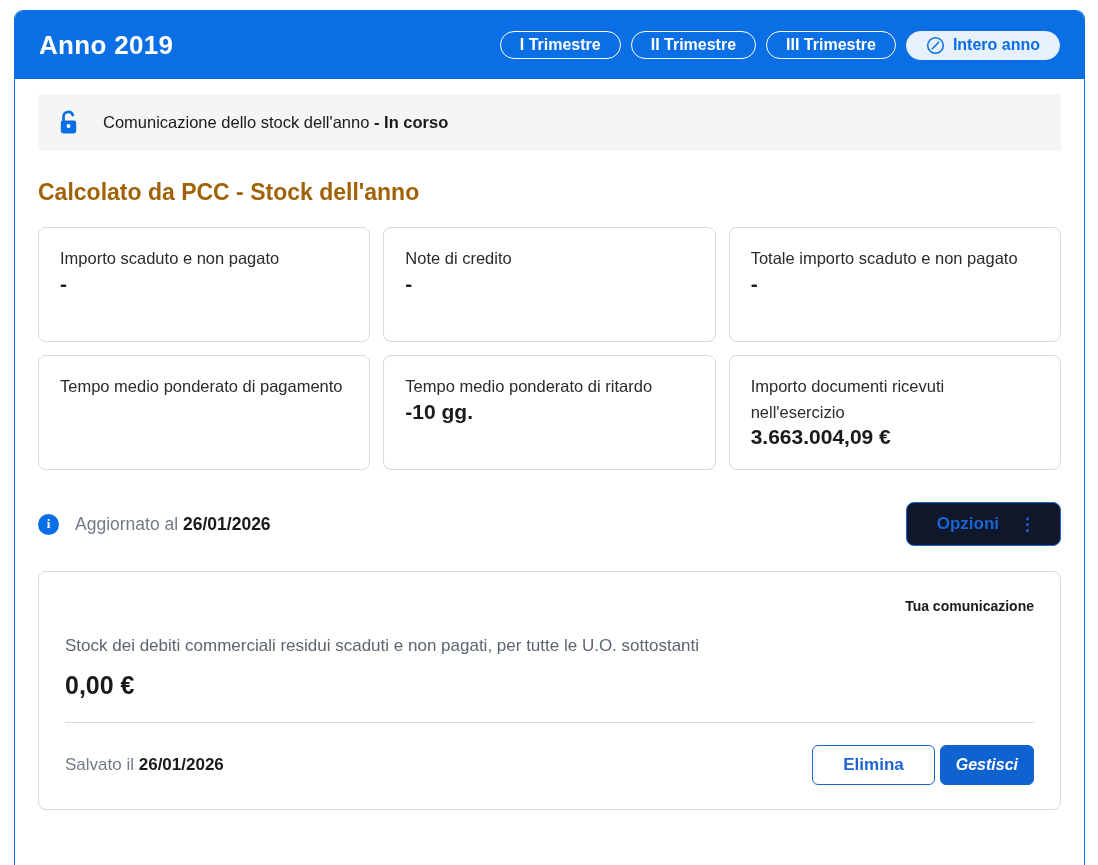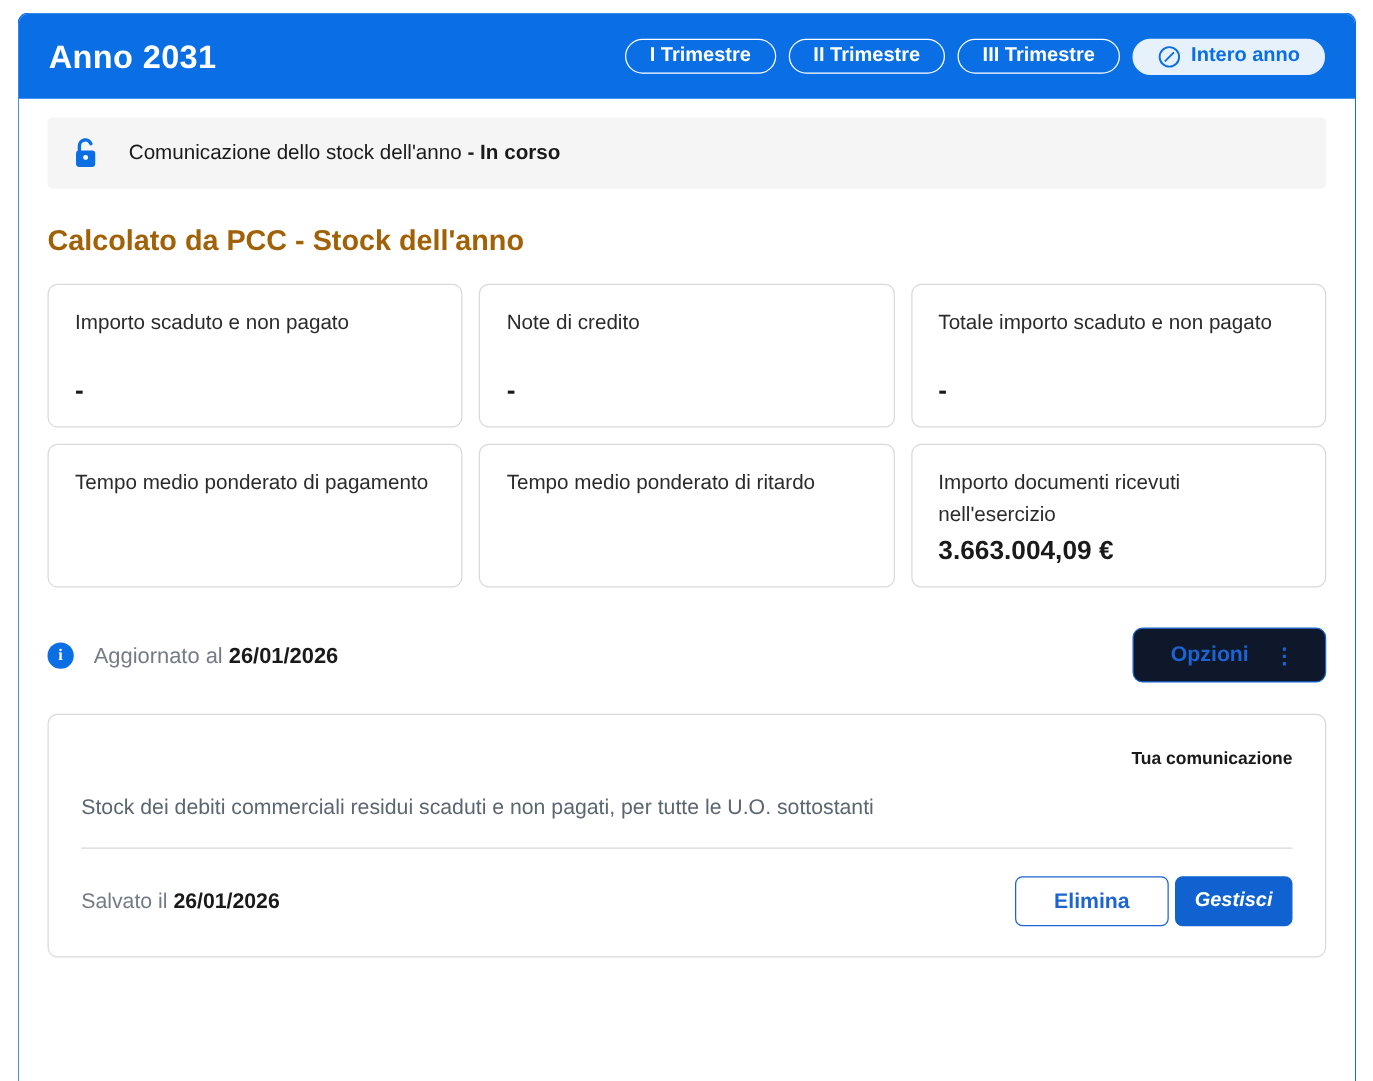--- a/index.html
+++ b/index.html
@@ -78,21 +78,20 @@
     gap: 13px;
   }
   .stat-card {
     background: #ffffff;
     border: 1px solid #d9d9d9;
     border-radius: 8px;
     padding: 18px 21px 16px 21px;
     height: 115px;
     display: flex;
     flex-direction: column;
-    justify-content: space-between;
   }
   .stat-label {
     font-size: 16.5px;
     color: #2b2b2b;
     line-height: 1.55;
   }
   .stat-value {
     font-size: 21px;
     font-weight: bold;
     color: #1a1a1a;
@@ -173,21 +172,21 @@
     font-style: italic;
   }
   svg { display: block; }
 </style>
 </head>
 <body>
 
 <div class="panel">
 
   <div class="topbar">
-    <div class="topbar-title">Anno 2031</div>
+    <div class="topbar-title">Anno 2019</div>
     <div class="pills">
       <button class="pill">
         <span>I Trimestre</span>
       </button>
       <button class="pill">
         <span>II Trimestre</span>
       </button>
       <button class="pill">
         <span>III Trimestre</span>
       </button>
@@ -232,20 +231,21 @@
       </div>
       <div class="stat-card">
         <div class="stat-label">Totale importo scaduto e non pagato</div>
         <div class="stat-value">-</div>
       </div>
       <div class="stat-card">
         <div class="stat-label">Tempo medio ponderato di pagamento</div>
       </div>
       <div class="stat-card">
         <div class="stat-label">Tempo medio ponderato di ritardo</div>
+        <div class="stat-value">-10 gg.</div>
       </div>
       <div class="stat-card">
         <div class="stat-label">Importo documenti ricevuti nell'esercizio</div>
         <div class="stat-value">3.663.004,09 €</div>
       </div>
     </div>
 
     <div class="update-row">
       <div class="update-left">
         <span class="info-icon">i</span>
@@ -256,20 +256,21 @@
       </div>
       <button class="options-btn">
         <span>Opzioni</span>
         <span class="kebab">⋮</span>
       </button>
     </div>
 
     <div class="comm-card">
       <div class="comm-title">Tua comunicazione</div>
       <div class="comm-desc">Stock dei debiti commerciali residui scaduti e non pagati, per tutte le U.O. sottostanti</div>
+      <div class="comm-amount">0,00 €</div>
       <hr class="comm-divider">
       <div class="comm-footer">
         <span class="saved-text">
           <span>Salvato il</span>
           <b>26/01/2026</b>
         </span>
         <div class="comm-actions">
           <button class="btn-outline">Elimina</button>
           <button class="btn-primary">Gestisci</button>
         </div>

